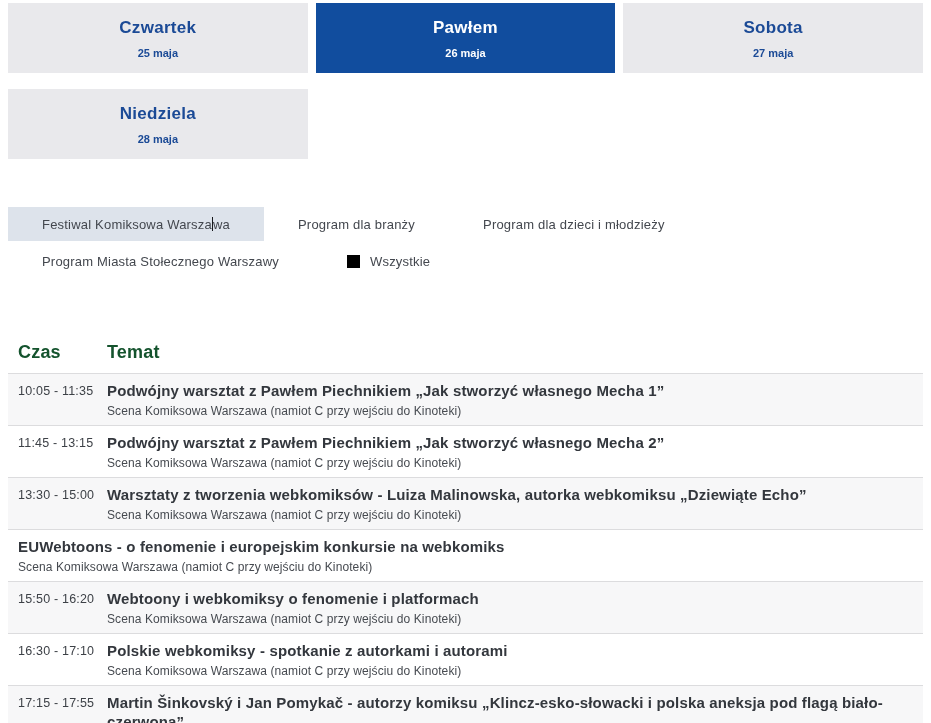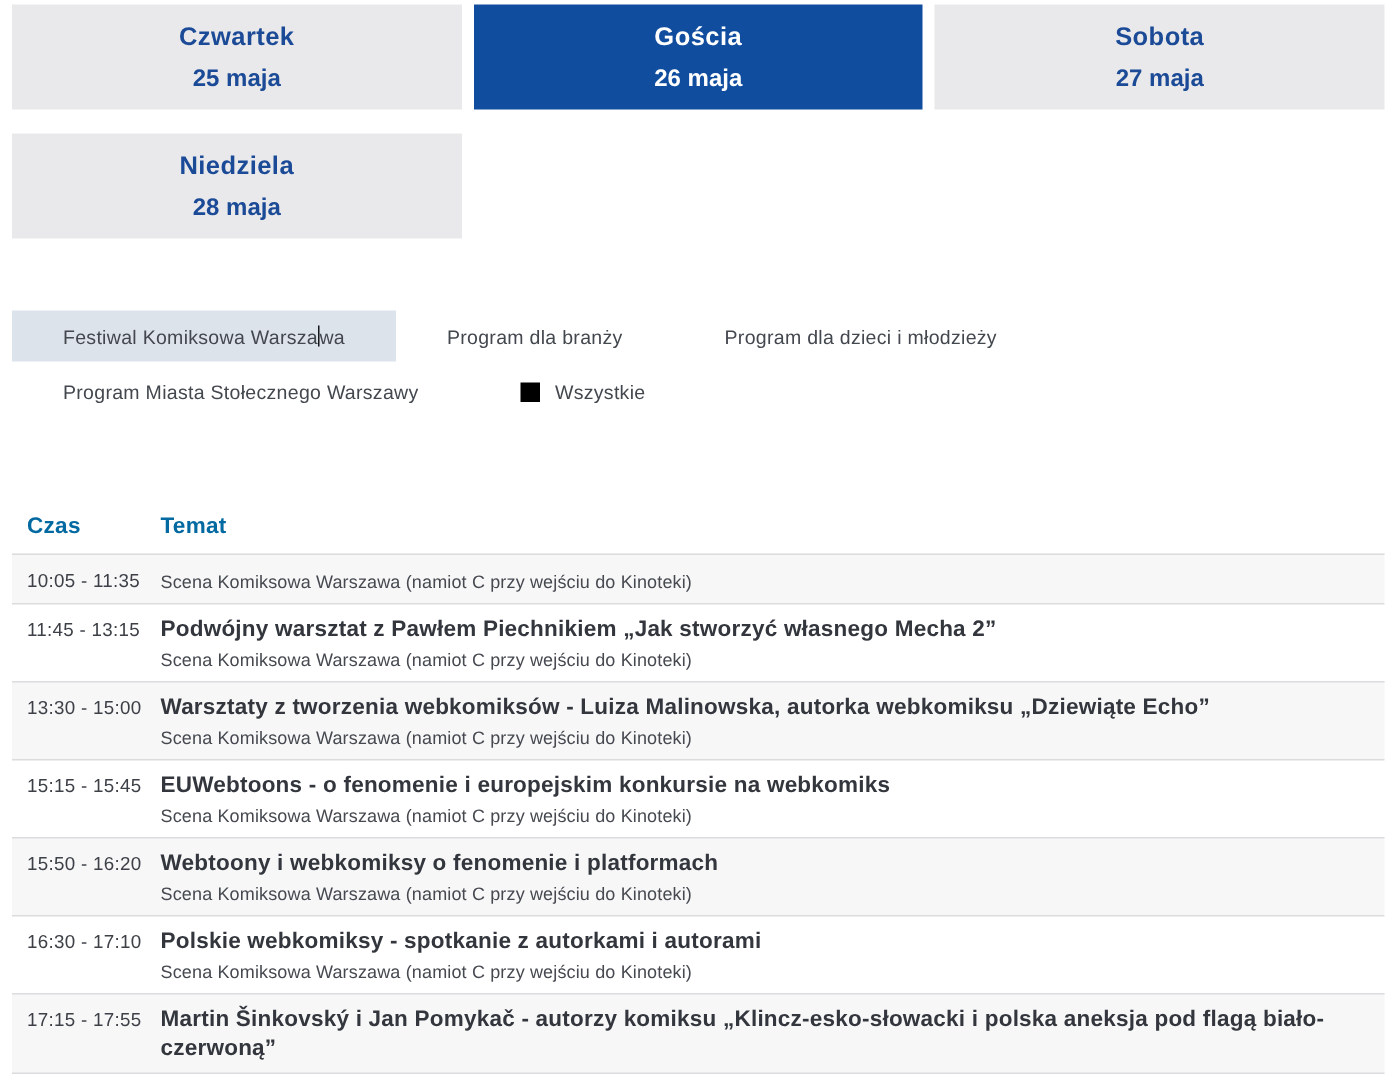--- a/index.html
+++ b/index.html
@@ -43,21 +43,21 @@
     gap:9px;
     cursor:pointer;
   }
   .day-tab .day-name{
     font-size:17px;
     font-weight:bold;
     color:var(--daytab-text);
     letter-spacing:.3px;
   }
   .day-tab .day-date{
-    font-size:16px;
+    font-size:11px;
     font-weight:bold;
     color:var(--daytab-text);
   }
   .day-tab.selected{background:var(--daytab-sel-bg);}
   .day-tab.selected .day-name,
   .day-tab.selected .day-date{color:var(--daytab-sel-text);}
 
   
   .filter-tabs{
     display:flex;
@@ -94,23 +94,23 @@
     vertical-align:-2px;
   }
 
   
   .schedule{
     margin:58px 8px 0 8px;
   }
   .sched-head{
     display:flex;
     padding:6px 10px 10px 10px;
-    font-size:15px;
-    font-weight:bold;
-    color:#0369a1;
+    font-size:18px;
+    font-weight:bold;
+    color:#14532d;
     letter-spacing:.2px;
   }
   .col-time{width:89px;flex:none;}
   .sched-row{
     display:flex;
     padding:7px 10px 7px 10px;
     border-top:1px solid var(--row-border);
   }
   .sched-row.alt{background:var(--row-alt-bg);}
   .sched-row:last-child{border-bottom:1px solid var(--row-border);}
@@ -139,21 +139,21 @@
 </style>
 </head>
 <body>
 
 <div class="day-tabs">
     <div class="day-tab">
       <div class="day-name">Czwartek</div>
       <div class="day-date">25 maja</div>
     </div>
     <div class="day-tab selected">
-      <div class="day-name">Gościa</div>
+      <div class="day-name">Pawłem</div>
       <div class="day-date">26 maja</div>
     </div>
     <div class="day-tab">
       <div class="day-name">Sobota</div>
       <div class="day-date">27 maja</div>
     </div>
     <div class="day-tab">
       <div class="day-name">Niedziela</div>
       <div class="day-date">28 maja</div>
     </div>
@@ -180,39 +180,39 @@
 
 <div class="schedule">
   <div class="sched-head">
     <div class="col-time">Czas</div>
     <div class="col-topic">Temat</div>
   </div>
   <div id="sched-rows">
       <div class="sched-row alt">
         <div class="ev-time">10:05 - 11:35</div>
         <div class="ev-body">
+          <div class="ev-title">Podwójny warsztat z Pawłem Piechnikiem „Jak stworzyć własnego Mecha 1”</div>
           <div class="ev-loc">Scena Komiksowa Warszawa (namiot C przy wejściu do Kinoteki)</div>
         </div>
       </div>
       <div class="sched-row">
         <div class="ev-time">11:45 - 13:15</div>
         <div class="ev-body">
           <div class="ev-title">Podwójny warsztat z Pawłem Piechnikiem „Jak stworzyć własnego Mecha 2”</div>
           <div class="ev-loc">Scena Komiksowa Warszawa (namiot C przy wejściu do Kinoteki)</div>
         </div>
       </div>
       <div class="sched-row alt">
         <div class="ev-time">13:30 - 15:00</div>
         <div class="ev-body">
           <div class="ev-title">Warsztaty z tworzenia webkomiksów - Luiza Malinowska, autorka webkomiksu „Dziewiąte Echo”</div>
           <div class="ev-loc">Scena Komiksowa Warszawa (namiot C przy wejściu do Kinoteki)</div>
         </div>
       </div>
       <div class="sched-row">
-        <div class="ev-time">15:15 - 15:45</div>
         <div class="ev-body">
           <div class="ev-title">EUWebtoons - o fenomenie i europejskim konkursie na webkomiks</div>
           <div class="ev-loc">Scena Komiksowa Warszawa (namiot C przy wejściu do Kinoteki)</div>
         </div>
       </div>
       <div class="sched-row alt">
         <div class="ev-time">15:50 - 16:20</div>
         <div class="ev-body">
           <div class="ev-title">Webtoony i webkomiksy o fenomenie i platformach</div>
           <div class="ev-loc">Scena Komiksowa Warszawa (namiot C przy wejściu do Kinoteki)</div>

